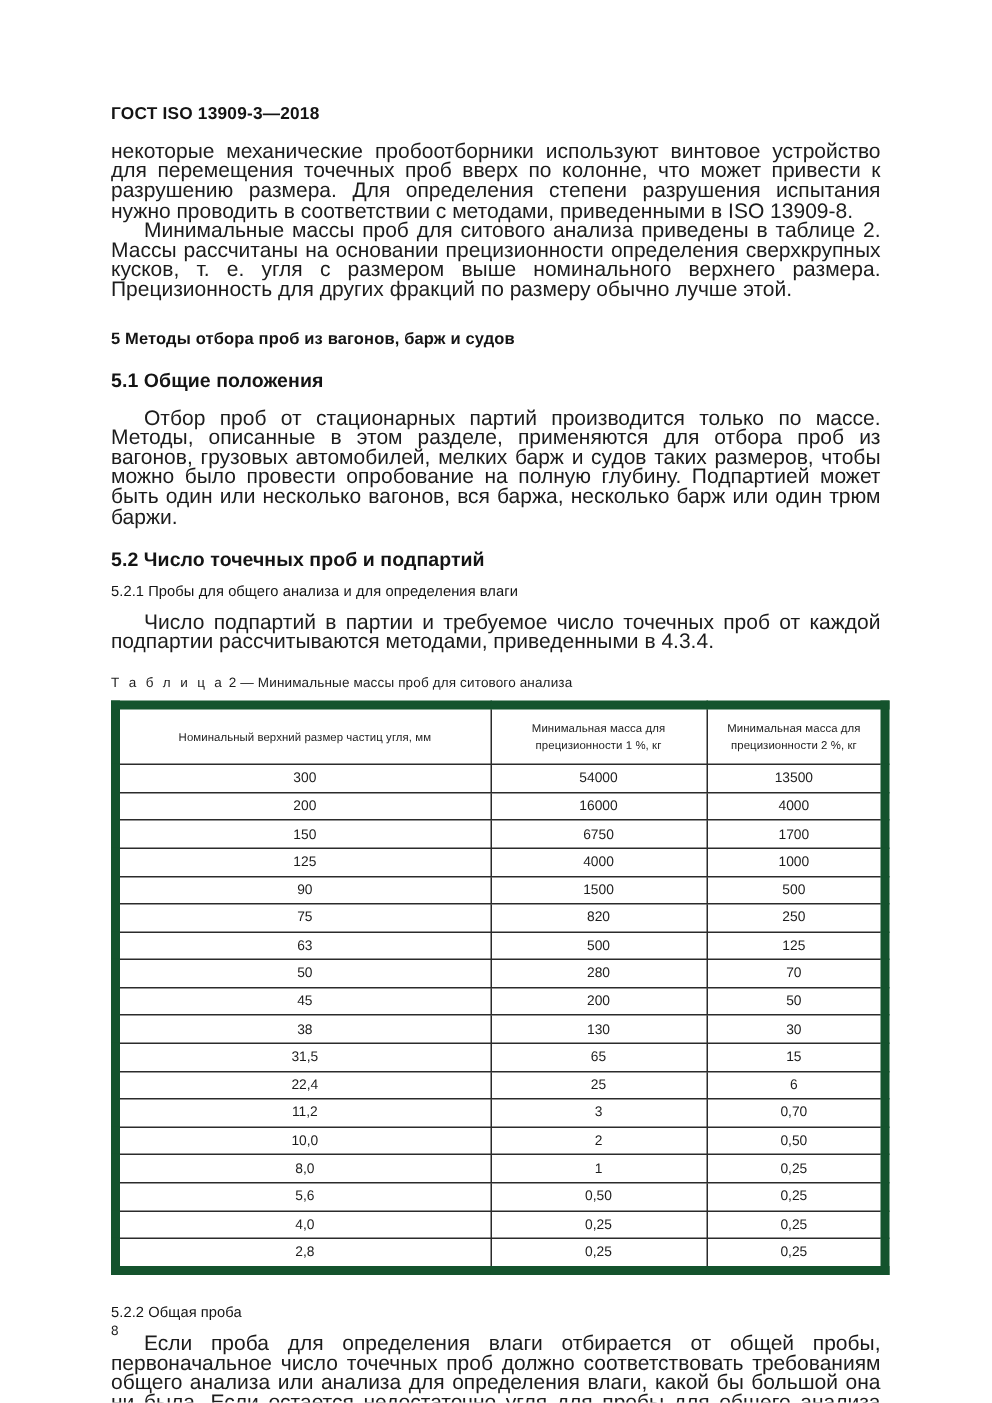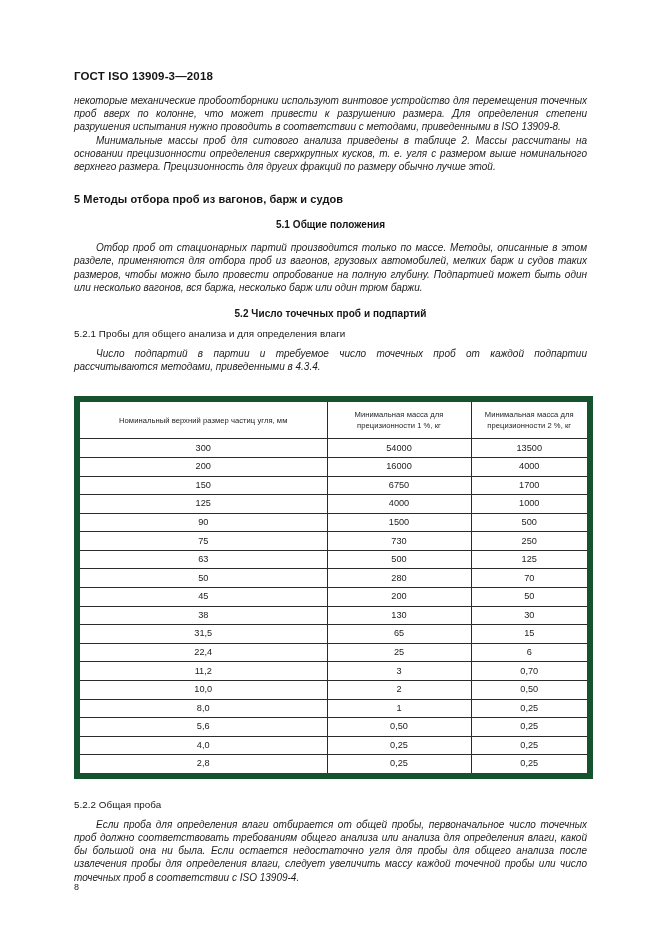--- a/index.html
+++ b/index.html
@@ -35,49 +35,47 @@
     font-size: 11.5px;
     font-weight: bold;
     letter-spacing: 0.15px;
     margin-top: 52px;
     margin-bottom: 0;
     color: #141414;
   }
 
   
   p.body {
-    font-size: 10px;
+    font-size: 14px;
     line-height: 13.2px;
     text-align: justify;
     margin: 0;
     color: #1c1c1c;
     hyphens: none;
-    font-style: italic;
   }
   p.indent {
     text-indent: 22px;
   }
 
   
   h2.h-clause {
     font-size: 11px;
     font-weight: bold;
     margin: 0;
     padding: 0;
     color: #141414;
     letter-spacing: 0.1px;
   }
   h3.h-sub {
-    font-size: 10px;
+    font-size: 13px;
     font-weight: bold;
     margin: 0;
     padding: 0;
     color: #141414;
     letter-spacing: 0.05px;
-    text-align: center;
   }
   h4.h-subsub {
     font-size: 9.8px;
     font-weight: normal;
     margin: 0;
     padding: 0;
     color: #141414;
     letter-spacing: 0.05px;
   }
 
@@ -185,20 +183,23 @@
     <div class="sp-9"></div>
 
     <h4 class="h-subsub">5.2.1 Пробы для общего анализа и для определения влаги</h4>
 
     <div class="sp-8"></div>
 
     <p class="body indent">Число подпартий в партии и требуемое число точечных проб от каждой подпартии рассчитываются методами, приведенными в 4.3.4.</p>
 
     <div class="sp-16"></div>
 
+    <p class="table-caption">
+      <span class="tword">Т а б л и ц а</span><span>&nbsp;</span><span>2</span><span>&nbsp;</span><span>—</span><span>&nbsp;</span><span>Минимальные массы проб для ситового анализа</span>
+    </p>
 
     <div class="sp-7"></div>
 
     <table class="data">
       <colgroup>
         <col class="c1">
           <col class="c2">
           <col class="c3">
       </colgroup>
       <thead>
@@ -229,21 +230,21 @@
             <td>4000</td>
             <td>1000</td>
           </tr>
           <tr>
             <td>90</td>
             <td>1500</td>
             <td>500</td>
           </tr>
           <tr>
             <td>75</td>
-            <td>730</td>
+            <td>820</td>
             <td>250</td>
           </tr>
           <tr>
             <td>63</td>
             <td>500</td>
             <td>125</td>
           </tr>
           <tr>
             <td>50</td>
             <td>280</td>

